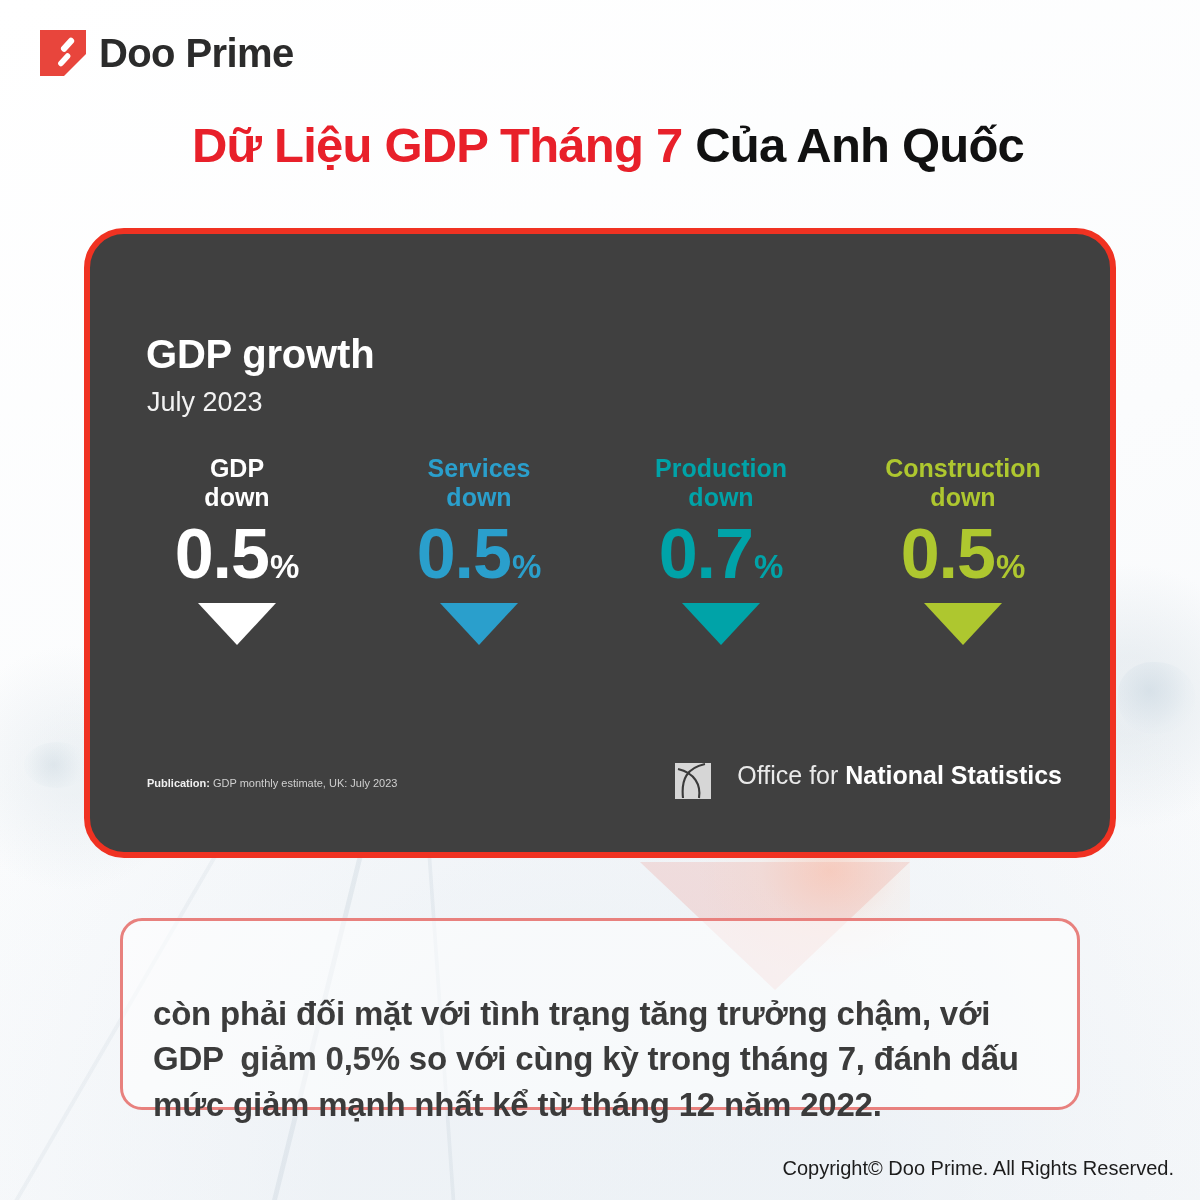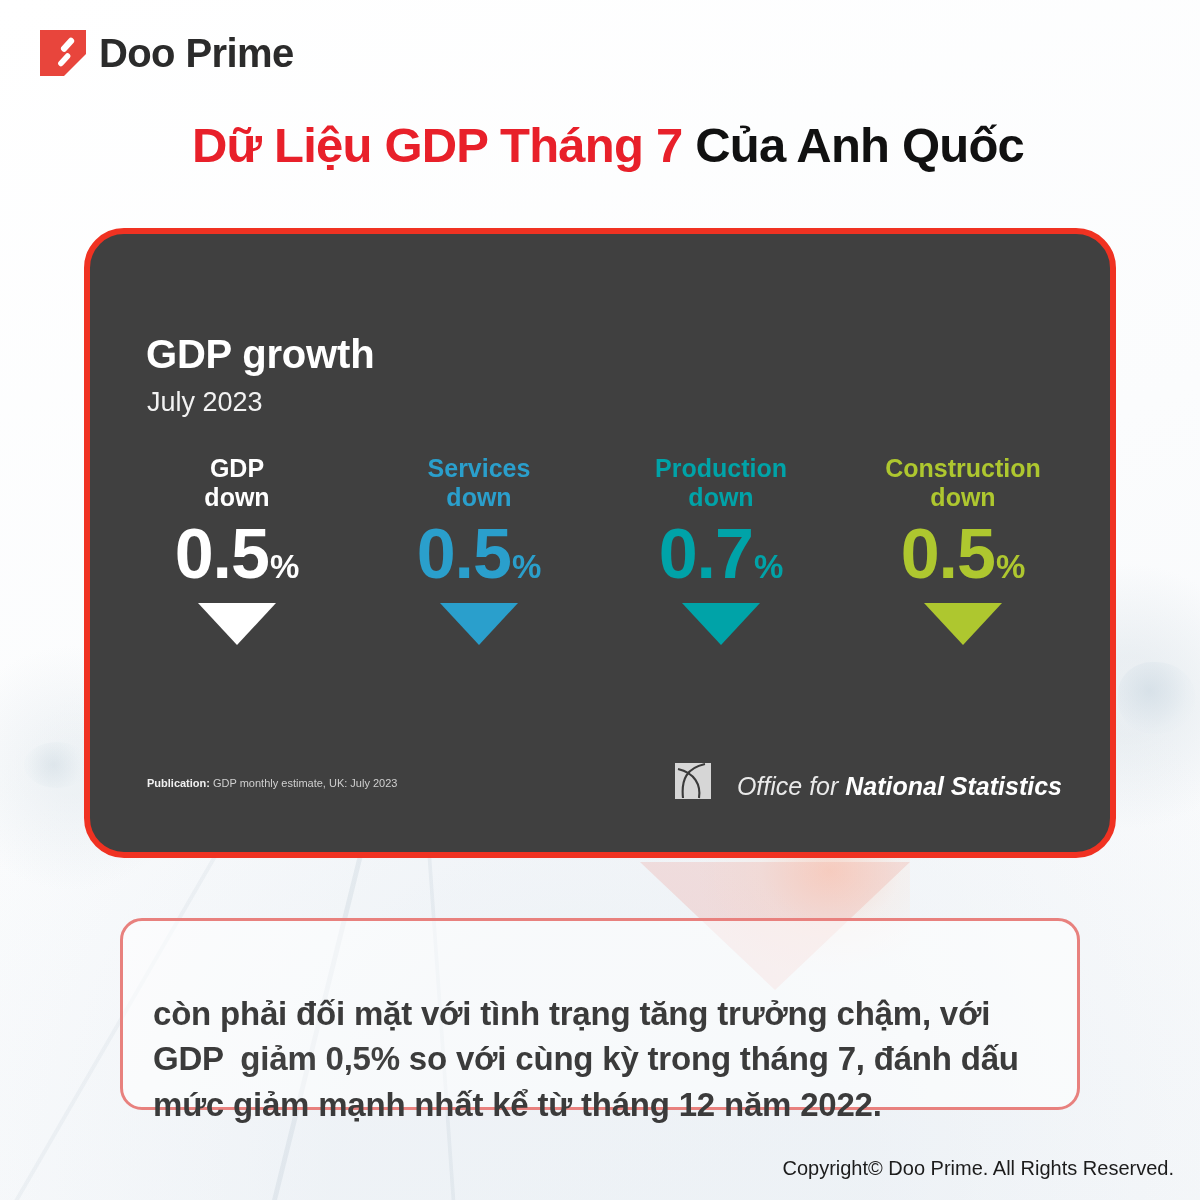--- a/index.html
+++ b/index.html
@@ -218,23 +218,22 @@
     color: #cfcfcf;
     line-height: 1;
   }
   .card-pub b { color: #f0f0f0; font-weight: 700; }
 
   .ons {
     position: absolute;
     right: 48px;
     bottom: 53px;
     display: flex;
-    align-items: flex-end;
+    align-items: flex-start;
     gap: 26px;
-    font-style: italic;
   }
   .ons-mark { width: 36px; height: 36px; flex: 0 0 auto; }
   .ons-text {
     font-size: 25px;
     color: #e9e9e9;
     line-height: 1;
     white-space: nowrap;
   }
   .ons-text b { font-weight: 700; color: #ffffff; }
 

